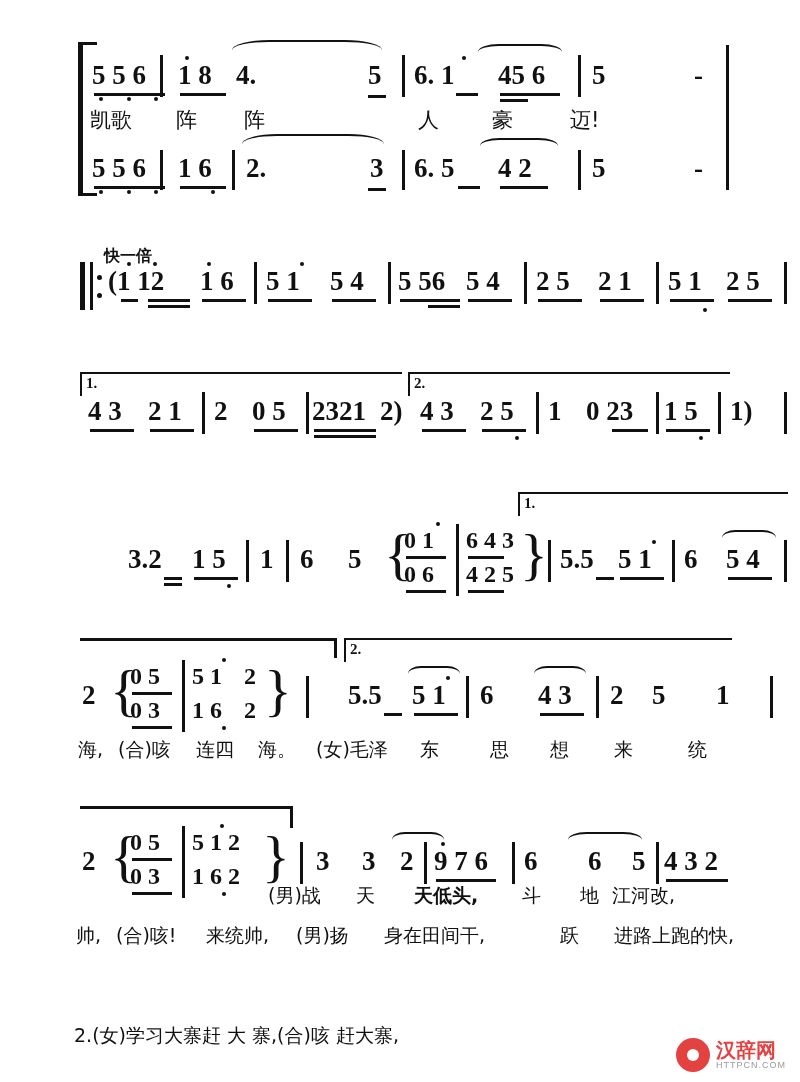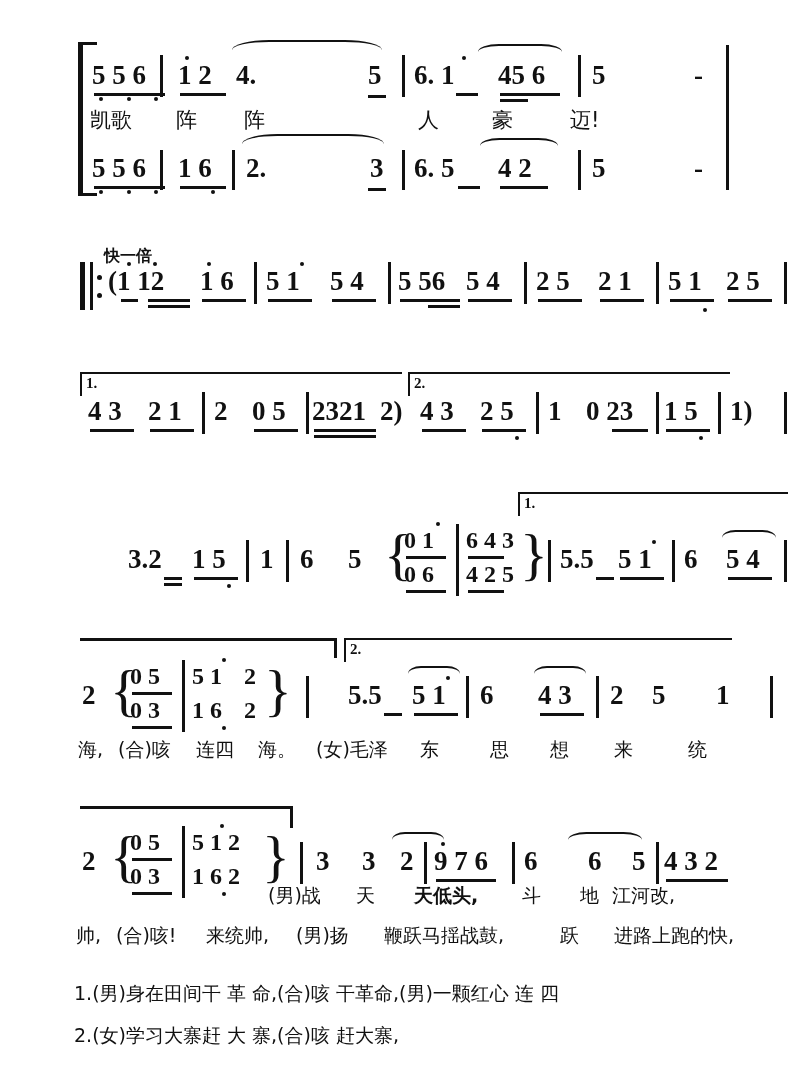--- a/index.html
+++ b/index.html
@@ -76,21 +76,21 @@
 <div class="page">
 
   <div class="sysbracket abs" style="left:78px;top:42px;width:14px;height:148px;"></div>
 
   <div class="n abs" style="left:92px;top:62px;">5 5 6</div>
   <div class="beam" style="left:94px;top:93px;width:71px;"></div>
   <div class="dot" style="left:99px;top:97px;"></div>
   <div class="dot" style="left:127px;top:97px;"></div>
   <div class="dot" style="left:154px;top:97px;"></div>
 
-  <div class="n abs" style="left:178px;top:62px;">1 2</div>
+  <div class="n abs" style="left:178px;top:62px;">1 8</div>
   <div class="beam" style="left:180px;top:93px;width:46px;"></div>
   <div class="dotu" style="left:185px;top:56px;"></div>
 
   <div class="barline" style="left:160px;top:55px;height:42px;"></div>
 
   <div class="n abs" style="left:236px;top:62px;">4.</div>
   <div class="n abs" style="left:368px;top:62px;">5</div>
   <div class="hline" style="left:368px;top:95px;width:18px;height:2.5px;"></div>
   <div class="slur wide" style="left:232px;top:40px;width:150px;"></div>
 
@@ -369,21 +369,27 @@
   <div class="lyr cjk" style="left:356px;top:886px;">天</div>
   <div class="lyr cjk" style="left:414px;top:886px;font-weight:bold;">天低头,</div>
   <div class="lyr cjk" style="left:522px;top:886px;">斗</div>
   <div class="lyr cjk" style="left:580px;top:886px;">地</div>
   <div class="lyr cjk" style="left:612px;top:886px;">江河改,</div>
 
   <div class="lyr cjk" style="left:76px;top:926px;">帅,</div>
   <div class="lyr cjk" style="left:116px;top:926px;">(合)咳!</div>
   <div class="lyr cjk" style="left:206px;top:926px;">来统帅,</div>
   <div class="lyr cjk" style="left:296px;top:926px;">(男)扬</div>
-  <div class="lyr cjk" style="left:384px;top:926px;">鞭跃马揺战鼓,</div>
+  <div class="lyr cjk" style="left:384px;top:926px;">身在田间干,</div>
   <div class="lyr cjk" style="left:560px;top:926px;">跃</div>
   <div class="lyr cjk" style="left:614px;top:926px;">进路上跑的快,</div>
 
-  <div class="lyr cjk" style="left:74px;top:984px;font-size:19px;">1.(男)身在田间干 革 命,(合)咳 干革命,(男)一颗红心 连 四</div>
   <div class="lyr cjk" style="left:74px;top:1026px;font-size:19px;">2.(女)学习大寨赶 大 寨,(合)咳 赶大寨,</div>
 
+  <div class="wm">
+    <div class="disc"></div>
+    <div class="wtxt">
+      <span class="wtop">汉辞网</span>
+      <span class="wsub">HTTPCN.COM</span>
+    </div>
+  </div>
 
 </div>
 
 </body></html>

